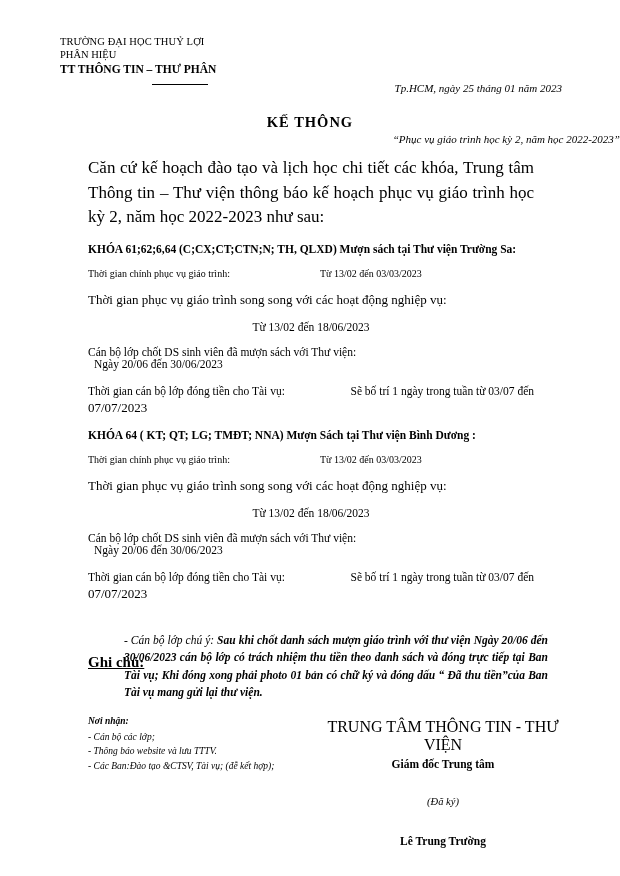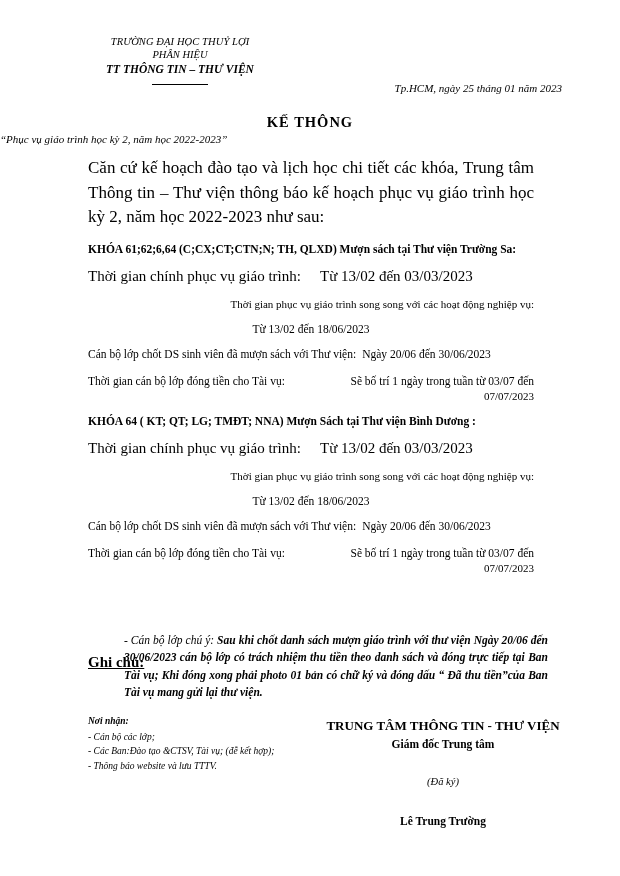--- a/index.html
+++ b/index.html
@@ -20,22 +20,21 @@
     width: 620px;
     height: 876px;
     padding: 0;
     box-sizing: border-box;
   }
   .header-block {
     position: absolute;
     left: 60px;
     top: 36px;
     width: 240px;
-    text-align: center;
-    font-style: italic;
+    text-align: left;
   }
   .header-block .line1 {
     font-size: 10.5px;
     letter-spacing: 0.1px;
   }
   .header-block .line2 {
     font-size: 10.5px;
     margin-top: 2px;
   }
   .header-block .line3 {
@@ -64,21 +63,21 @@
     text-align: center;
     font-size: 14.5px;
     font-weight: bold;
     letter-spacing: 1px;
   }
   .subtitle {
     position: absolute;
     left: 0;
     right: 0;
     top: 133px;
-    text-align: left;
+    text-align: right;
     font-size: 11px;
     font-style: italic;
   }
   .body-area {
     position: absolute;
     left: 88px;
     top: 156px;
     width: 446px;
   }
   .para {
@@ -90,30 +89,31 @@
   .section-head {
     font-size: 11.5px;
     font-weight: bold;
     margin-bottom: 13px;
     margin-top: 2px;
   }
   .row {
     display: flex;
     font-size: 11.5px;
     margin-bottom: 13px;
+    flex-direction: column;
   }
   .row .label {
     flex: 0 0 auto;
   }
   .row .value {
     margin-left: 6px;
   }
   .row-sched {
     display: flex;
-    font-size: 15px;
+    font-size: 10px;
     margin-bottom: 13px;
   }
   .row-sched .label {
     width: 232px;
     flex: 0 0 232px;
   }
   .center-line {
     font-size: 11.5px;
     text-align: center;
     margin-bottom: 13px;
@@ -122,23 +122,22 @@
     font-size: 11.5px;
     margin-bottom: 0px;
     line-height: 1.5;
   }
   .spread {
     display: flex;
     justify-content: space-between;
     font-size: 11.5px;
   }
   .cont {
-    font-size: 11px;
-    margin-bottom: 13px;
-    text-align: right;
+    font-size: 13px;
+    margin-bottom: 13px;
   }
   .notes-title {
     position: absolute;
     left: 88px;
     top: 610px;
     font-size: 15px;
     font-weight: bold;
     text-decoration: underline;
     margin-top: 44px;
   }
@@ -174,22 +173,22 @@
     line-height: 1.5;
   }
   .signature {
     position: absolute;
     left: 318px;
     top: 718px;
     width: 250px;
     text-align: center;
   }
   .signature .org {
-    font-size: 13px;
-    font-weight: bold;
+    font-size: 16px;
+    font-weight: normal;
   }
   .signature .role {
     font-size: 11.5px;
     font-weight: bold;
     margin-top: 4px;
   }
   .signature .signed {
     font-size: 10.5px;
     font-style: italic;
     margin-top: 26px;
@@ -201,21 +200,21 @@
   }
 </style>
 </head>
 <body>
 
 <div class="page">
 
   <div class="header-block">
     <div class="line1">TRƯỜNG ĐẠI HỌC THUỶ LỢI</div>
     <div class="line2">PHÂN HIỆU</div>
-    <div class="line3">TT THÔNG TIN – THƯ VIỆN</div>
+    <div class="line3">TT THÔNG TIN – THƯ PHÂN</div>
     <div class="hr-short"></div>
   </div>
 
   <div class="date-line">Tp.HCM, ngày 25 tháng 01 năm 2023</div>
 
   <div class="title">KẾ THÔNG</div>
   <div class="subtitle">“Phục vụ giáo trình học kỳ 2, năm học 2022-2023”</div>
 
   <div class="body-area">
 
@@ -272,22 +271,22 @@
   </div>
 
   <div class="notes-title">Ghi chú:</div>
   <div class="notes-body">
     <span class="lead">- Cán bộ lớp chú ý: </span><span>Sau khi chốt danh sách mượn giáo trình với thư viện Ngày 20/06 đến 30/06/2023 cán bộ lớp có trách nhiệm thu tiền theo danh sách và đóng trực tiếp tại Ban Tài vụ; Khi đóng xong phải photo 01 bản có chữ ký và đóng dấu “ Đã thu tiền”của Ban Tài vụ mang gửi lại thư viện.</span>
   </div>
 
   <div class="recipients">
     <div class="rtitle">Nơi nhận:</div>
     <div class="ritem">- Cán bộ các lớp;</div>
+    <div class="ritem">- Thông báo website và lưu TTTV.</div>
     <div class="ritem">- Các Ban:Đào tạo &amp;CTSV, Tài vụ; (đễ kết hợp);</div>
-    <div class="ritem">- Thông báo website và lưu TTTV.</div>
   </div>
 
   <div class="signature">
     <div class="org">TRUNG TÂM THÔNG TIN - THƯ VIỆN</div>
     <div class="role">Giám đốc Trung tâm</div>
     <div class="signed">(Đã ký)</div>
     <div class="name">Lê Trung Trường</div>
   </div>
 
 </div>

